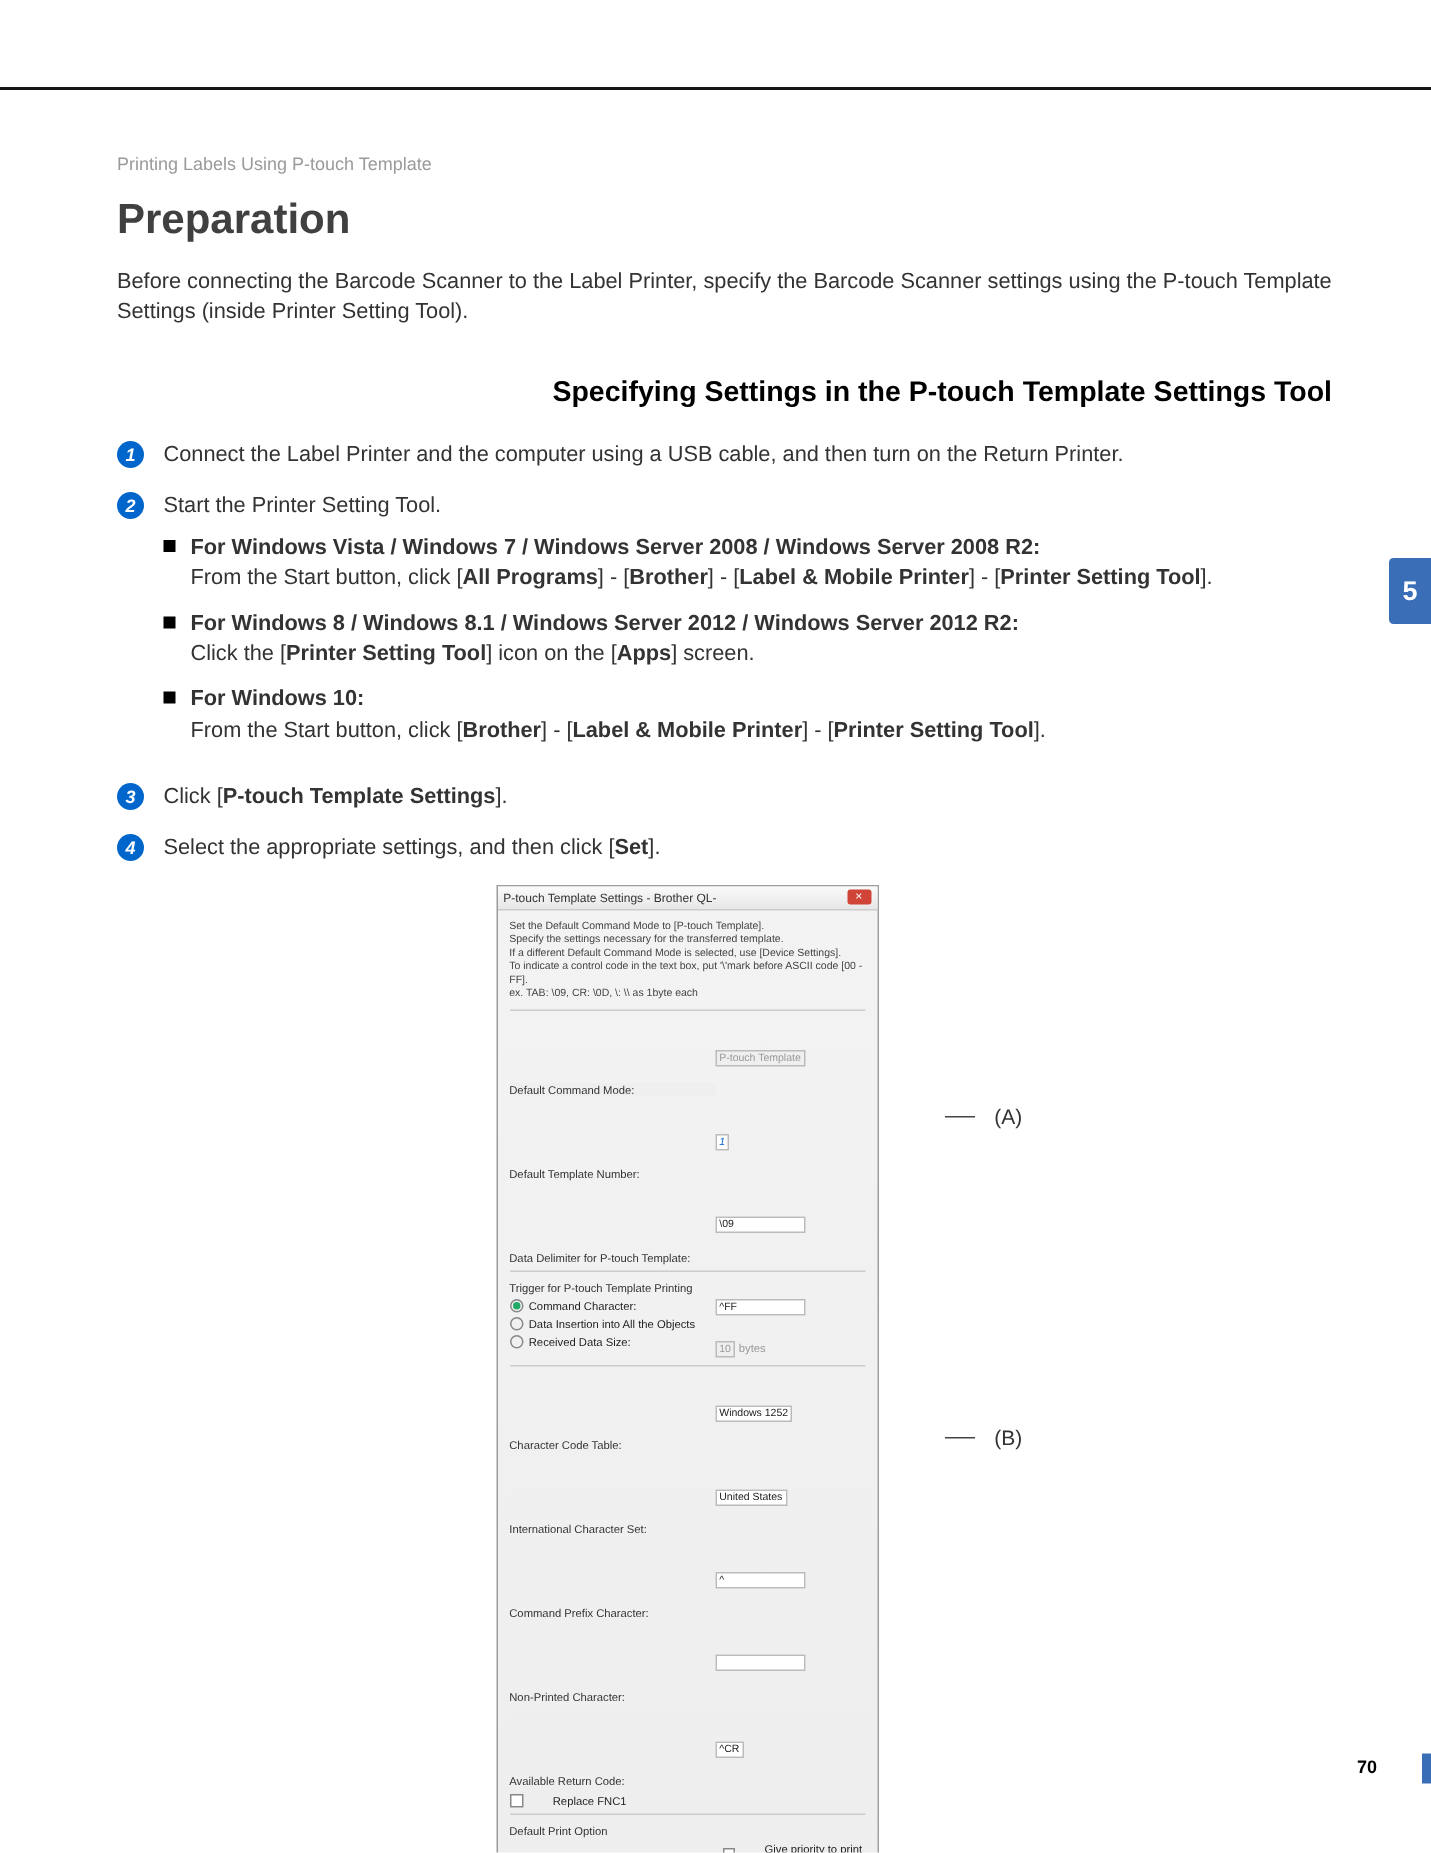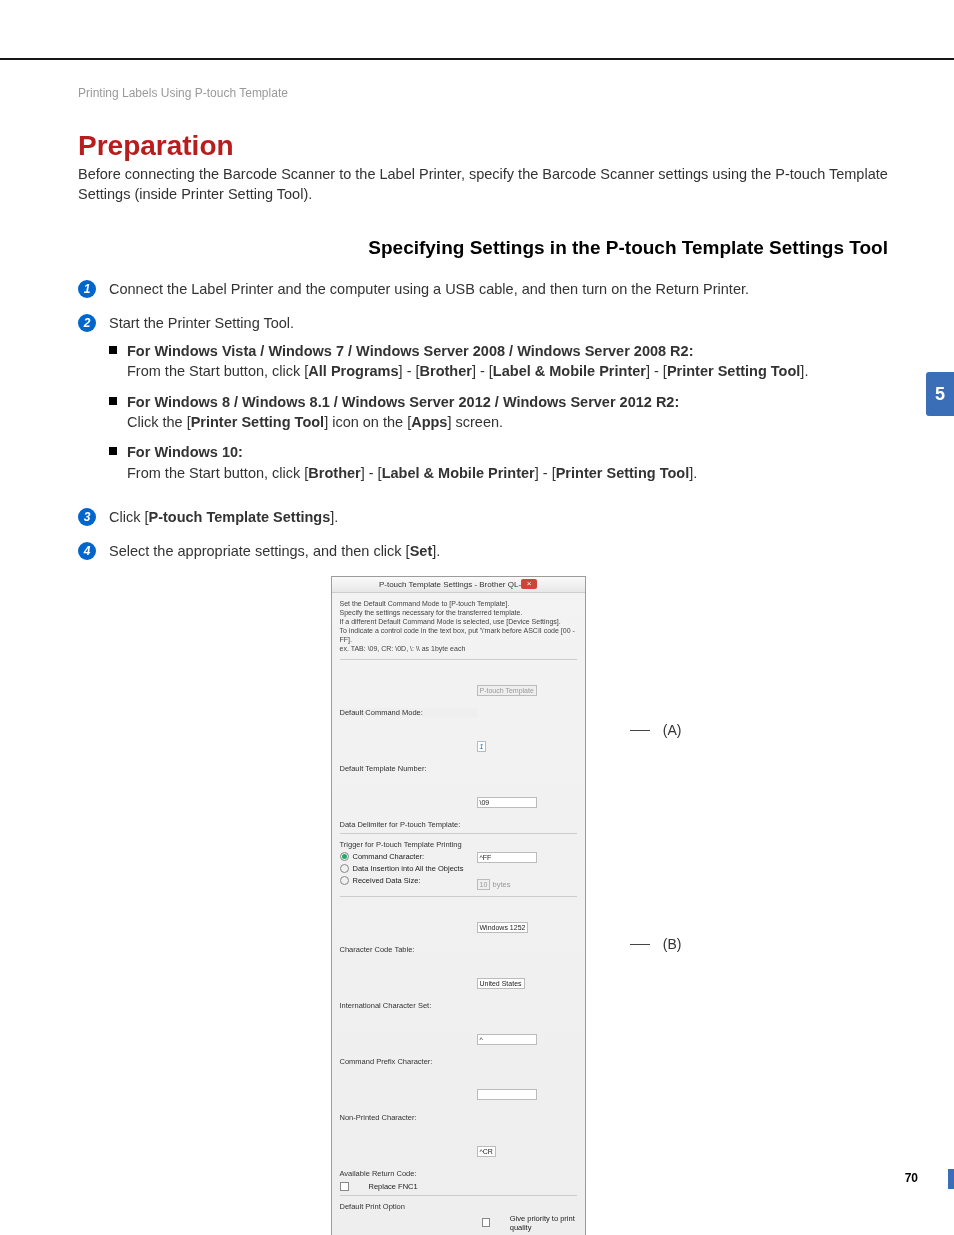--- a/index.html
+++ b/index.html
@@ -15,36 +15,36 @@
   .top-rule {
     position: absolute;
     top: 58px;
     left: 0;
     width: 100%;
     height: 2px;
     background: #151515;
   }
   .breadcrumb {
     position: absolute;
-    top: 86px;
+    top: 102px;
     left: 78px;
     font-size: 12px;
     color: #9a9a9a;
   }
   .content {
     position: absolute;
     top: 130px;
     left: 78px;
     width: 810px;
   }
   h1.page-title {
     font-size: 28px;
     font-weight: bold;
-    color: #b91c1c;
-    margin: 0 0 2px 0;
+    color: #404040;
+    margin: 0 0 16px 0;
   }
   .intro {
     font-size: 14.5px;
     line-height: 1.4;
     color: #333;
   }
   h2.section-title {
     font-size: 19px;
     font-weight: bold;
     color: #000;
@@ -143,21 +143,21 @@
     font-size: 8px;
     color: #222;
     border: 1px solid #9c9c9c;
     background: linear-gradient(#f3f3f3,#ededed);
   }
   .dialog .titlebar {
     height: 16px;
     background: linear-gradient(#fafafa, #e7e7e7);
     border-bottom: 1px solid #ccc;
     padding: 0 4px;
-    display: flex; align-items: center; justify-content: center;
+    display: flex; align-items: center; justify-content: space-between;
     font-size: 8px;
     color: #333;
   }
   .close-x {
     width: 16px; height: 10px;
     background: #cf4437;
     color: #fff; font-size: 8px; line-height: 10px; text-align: center;
     border-radius: 2px;
   }
   .dlg-body { padding: 6px 8px 10px 8px; }

